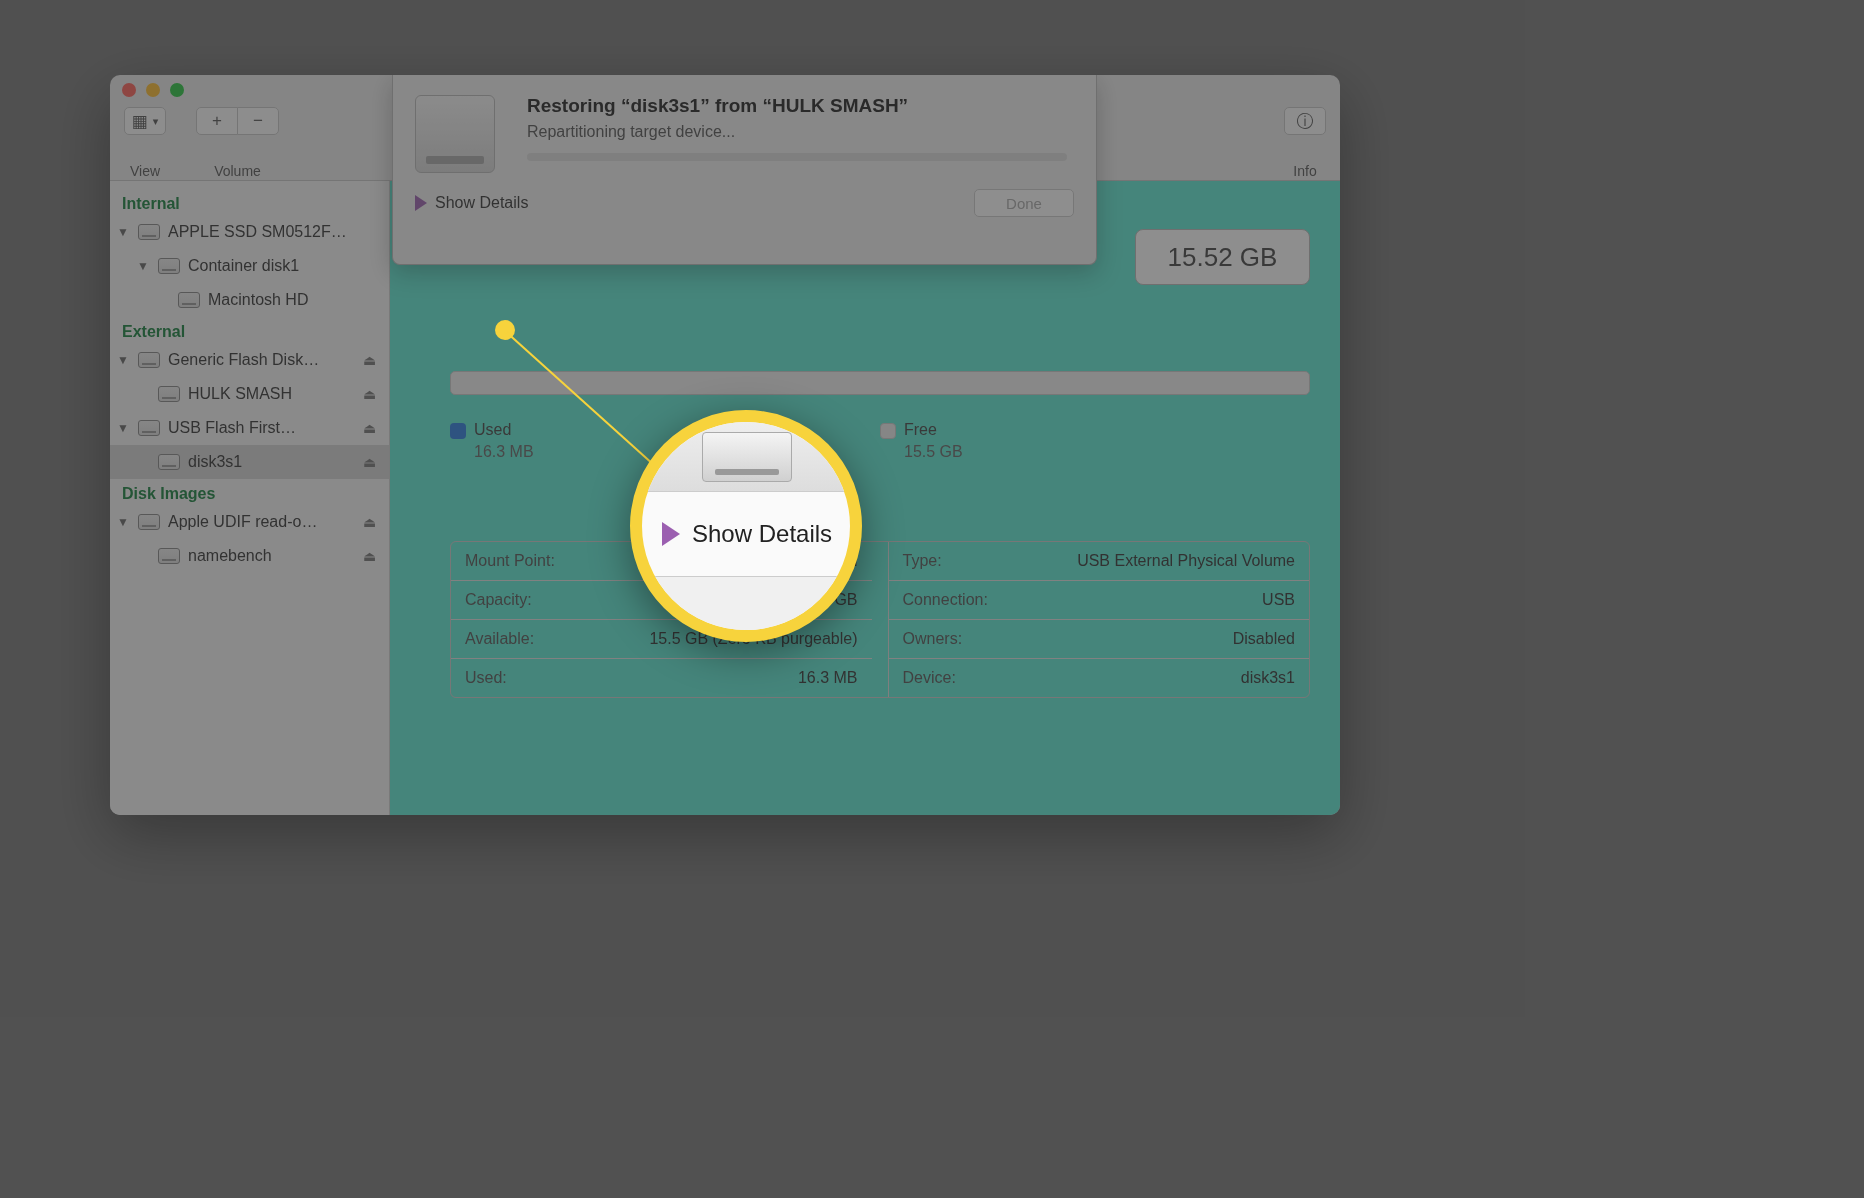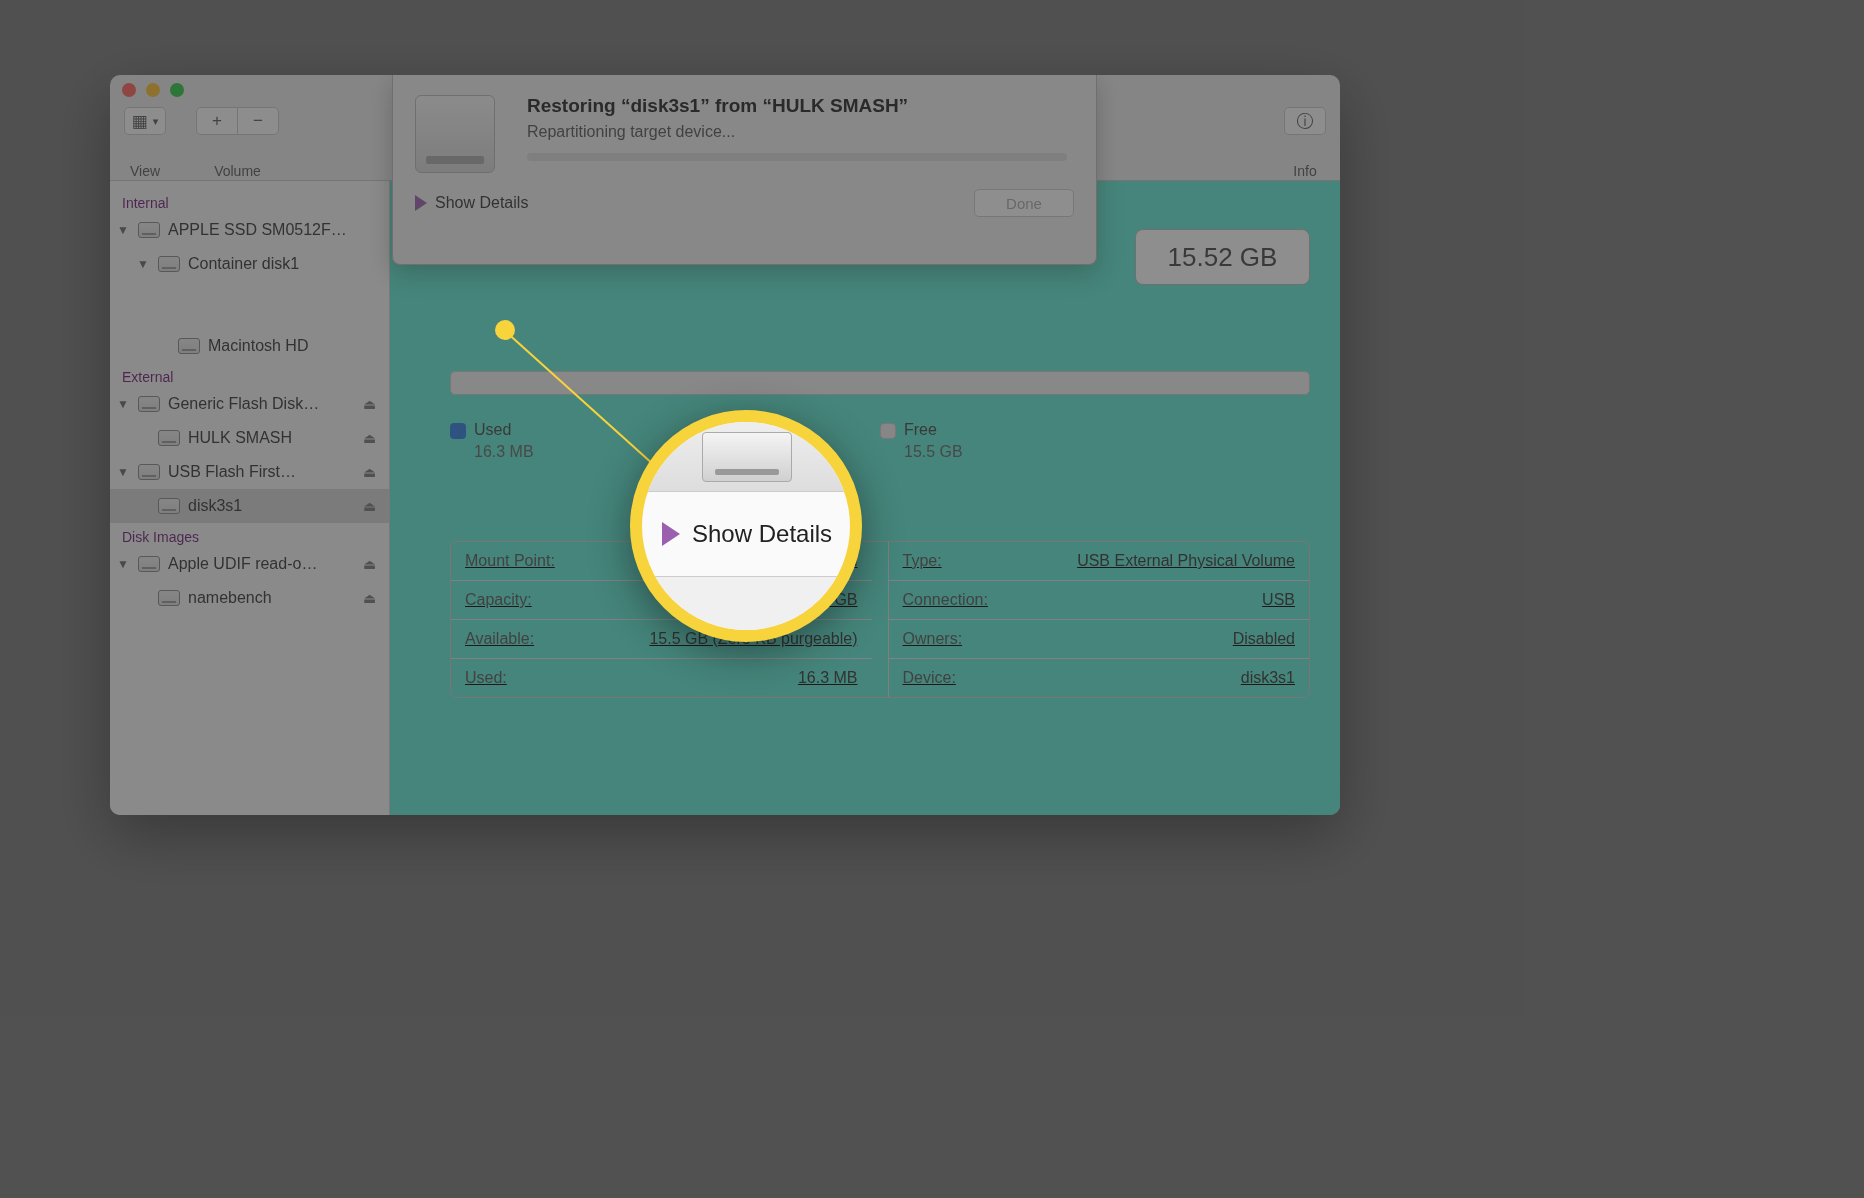--- a/index.html
+++ b/index.html
@@ -18,41 +18,41 @@
   .toolbar { height: 76px; display: flex; align-items: flex-start; padding: 2px 14px 0 14px; border-bottom: 1px solid #c8c8c8; gap: 30px; }
   .toolgroup { display: flex; flex-direction: column; align-items: center; gap: 4px; }
   .toolgroup .btns { display: flex; }
   .tbtn { background: #fdfdfd; border: 1px solid #c8c8c8; border-radius: 5px; height: 28px; min-width: 42px; display: flex; align-items: center; justify-content: center; color: #555; font-size: 17px; }
   .tbtn + .tbtn { margin-left: -1px; border-top-left-radius: 0; border-bottom-left-radius: 0; }
   .tbtn:first-child:not(:only-child) { border-top-right-radius: 0; border-bottom-right-radius: 0; }
   .toollabel { font-size: 14px; color: #555; margin-top: 24px; }
   .tool-spacer { flex: 1; }
   .body { flex: 1; display: flex; }
   .sidebar { width: 280px; background: #f6f6f6; border-right: 1px solid #d0d0d0; padding-top: 8px; font-size: 16px; color: #333; }
-  .sb-section { font-size: 14px; color: #701a75; padding: 6px 12px 2px; }
+  .sb-section { font-size: 16px; color: #15803d; padding: 6px 12px 2px; font-weight: bold; }
   .sb-row { display: flex; align-items: center; height: 34px; padding-right: 8px; }
   .sb-row.selected { background: #d6d6d6; }
   .sb-disclosure { width: 14px; font-size: 12px; color: #666; text-align: center; }
   .sb-indent0 { padding-left: 6px; }
   .sb-indent1 { padding-left: 26px; }
-  .sb-indent2 { padding-left: 46px; margin-top: 48px; }
+  .sb-indent2 { padding-left: 46px; }
   .sb-icon { width: 26px; height: 20px; margin: 0 6px; display: flex; align-items: center; justify-content: center; }
   .disk-ico { width: 22px; height: 16px; border: 1.5px solid #888; border-radius: 3px; background: linear-gradient(#eee,#ddd); position: relative; }
   .disk-ico::after { content:""; position:absolute; bottom:2px; left:3px; right:3px; height:2px; background:#999; }
   .sb-label { flex: 1; white-space: nowrap; overflow: hidden; text-overflow: ellipsis; }
   .sb-eject { width: 18px; color: #777; font-size: 14px; }
   .content { flex: 1; position: relative; background: #5eead4; padding: 18px 24px; overflow: hidden; }
   .capacity-badge { position: absolute; right: 30px; top: 48px; width: 175px; height: 56px; border: 1px solid #bbb; border-radius: 8px; display: flex; align-items: center; justify-content: center; font-size: 26px; color: #444; background: #fff; }
   .usage-bar { position: absolute; left: 60px; right: 30px; top: 190px; height: 24px; border: 1px solid #ccc; border-radius: 5px; background: #f2f2f2; }
   .usage-legend { position: absolute; left: 60px; right: 30px; top: 240px; display: flex; }
   .legend-item { flex: 1; display: flex; flex-direction: column; gap: 4px; font-size: 16px; }
   .legend-sw { width: 16px; height: 16px; border-radius: 4px; display: inline-block; margin-right: 8px; vertical-align: middle; }
   .legend-head { color: #444; }
   .legend-sub { color: #666; padding-left: 24px; }
-  .details-table { position: absolute; left: 60px; right: 30px; top: 360px; border: 1px solid #ccc; border-radius: 6px; display: flex; text-decoration: underline; }
+  .details-table { position: absolute; left: 60px; right: 30px; top: 360px; border: 1px solid #ccc; border-radius: 6px; display: flex; }
   .dcol { flex: 1; display: flex; flex-direction: column; }
   .dcol + .dcol { border-left: 1px solid #ddd; margin-left: 16px; }
   .drow { display: flex; justify-content: space-between; padding: 10px 14px; font-size: 16px; color: #444; }
   .drow + .drow { border-top: 1px solid #e2e2e2; }
   .drow .k { color: #555; } .drow .v { color: #333; }
   .sheet {
     position: absolute; left: 282px; top: 0; width: 705px; height: 190px;
     background: #f2f2f2; border: 1px solid #bbb; border-top: none;
     border-bottom-left-radius: 8px; border-bottom-right-radius: 8px;
     box-shadow: 0 8px 24px rgba(0,0,0,0.25); padding: 20px 22px;

